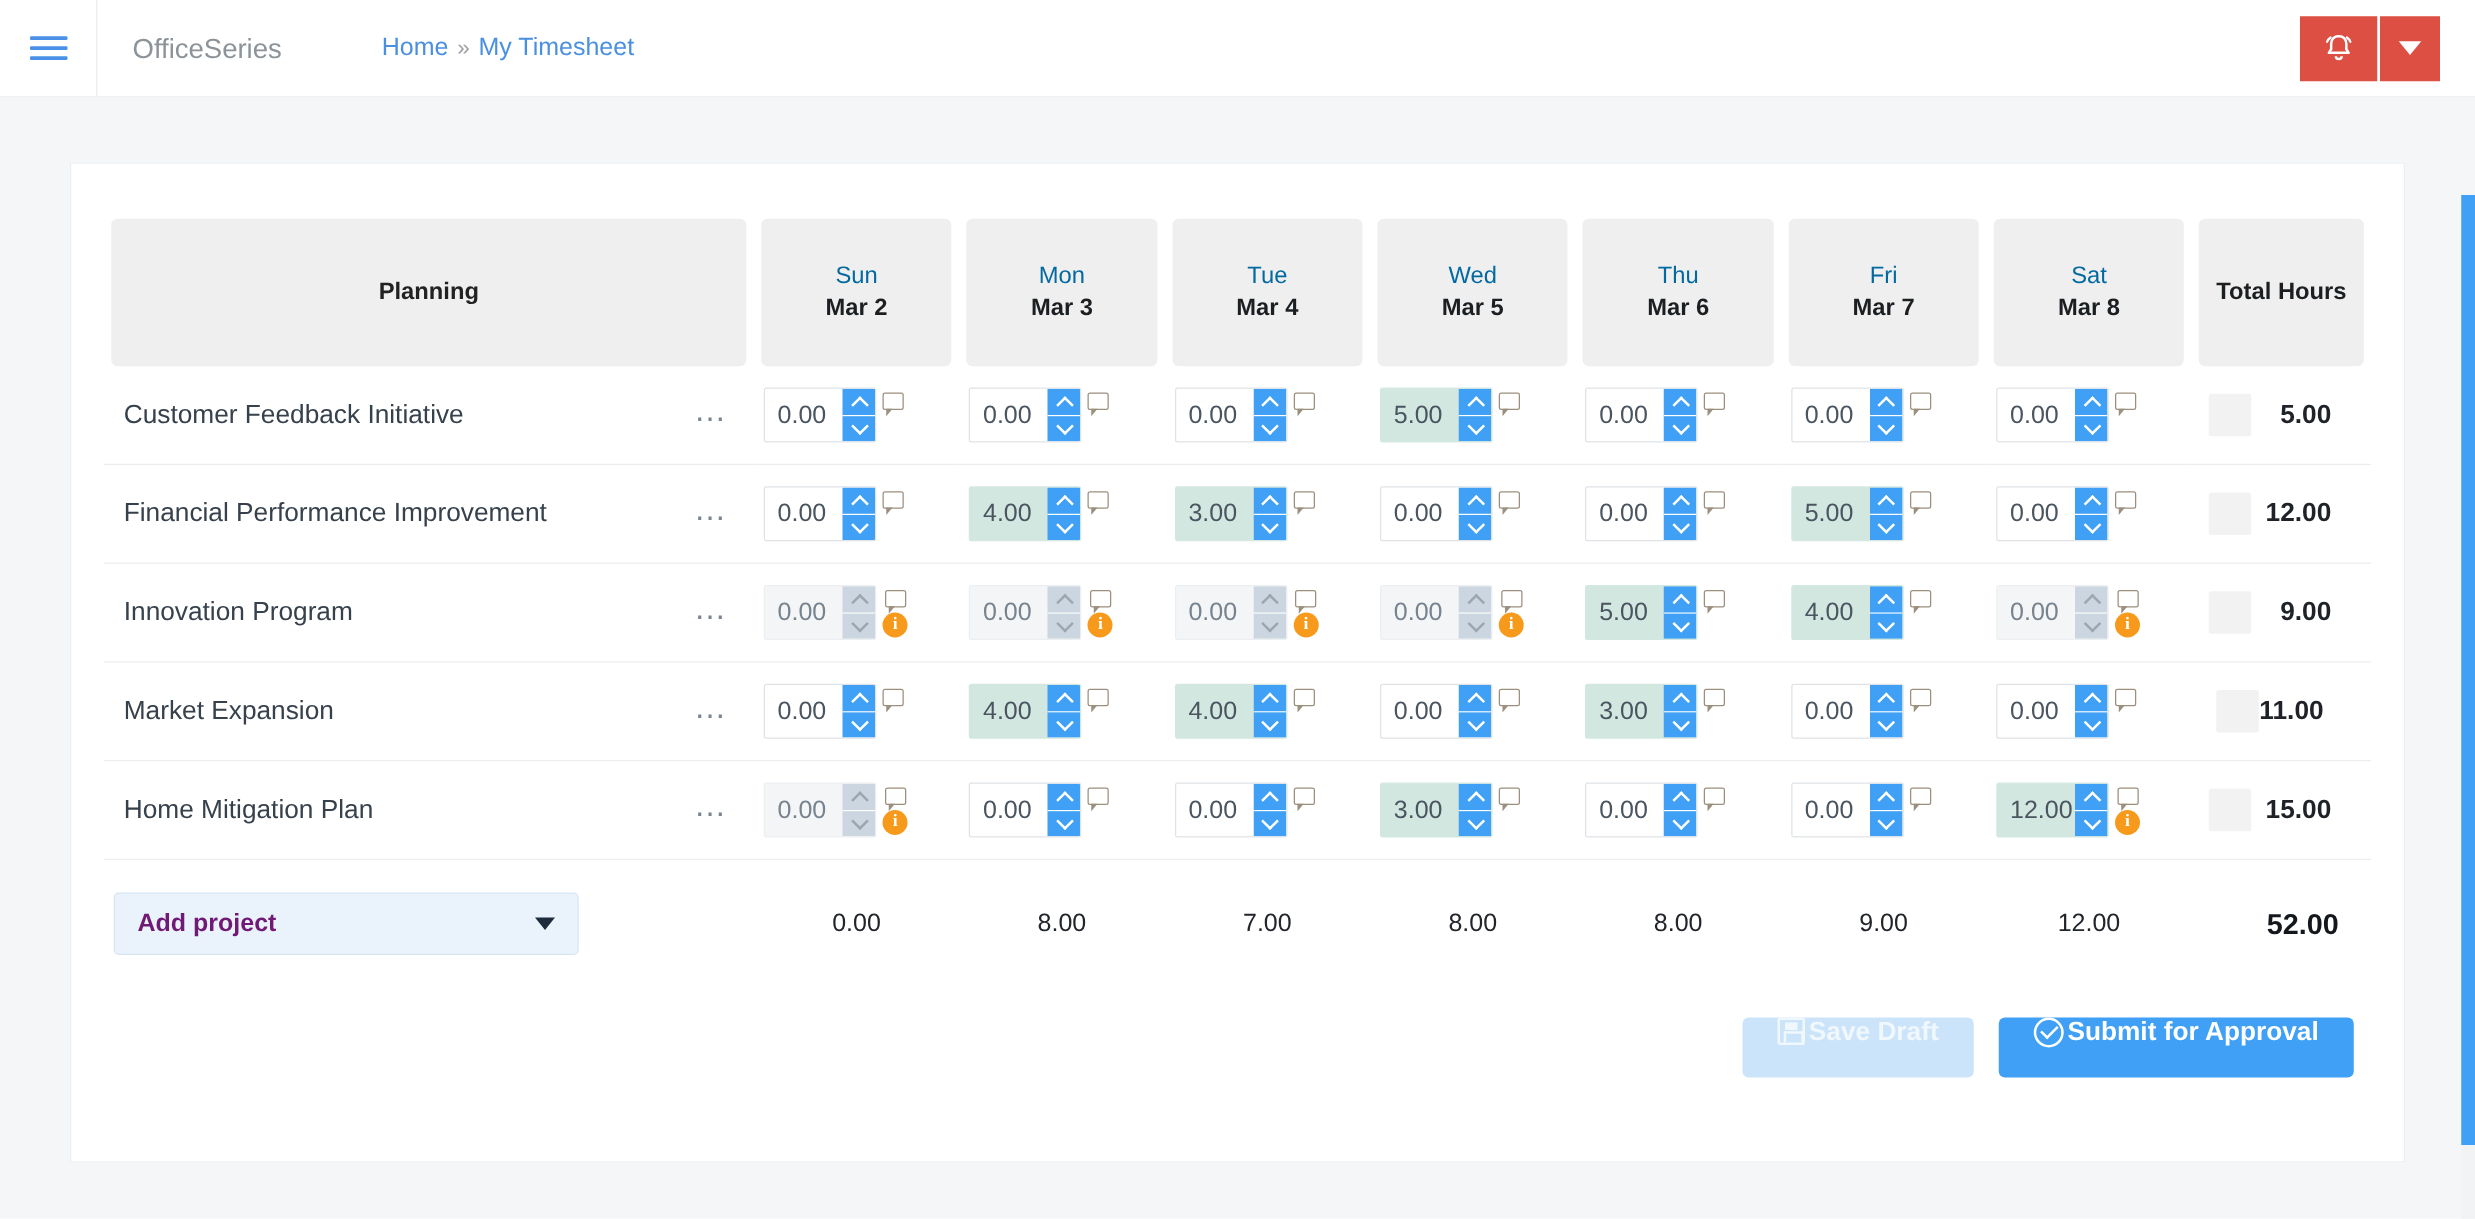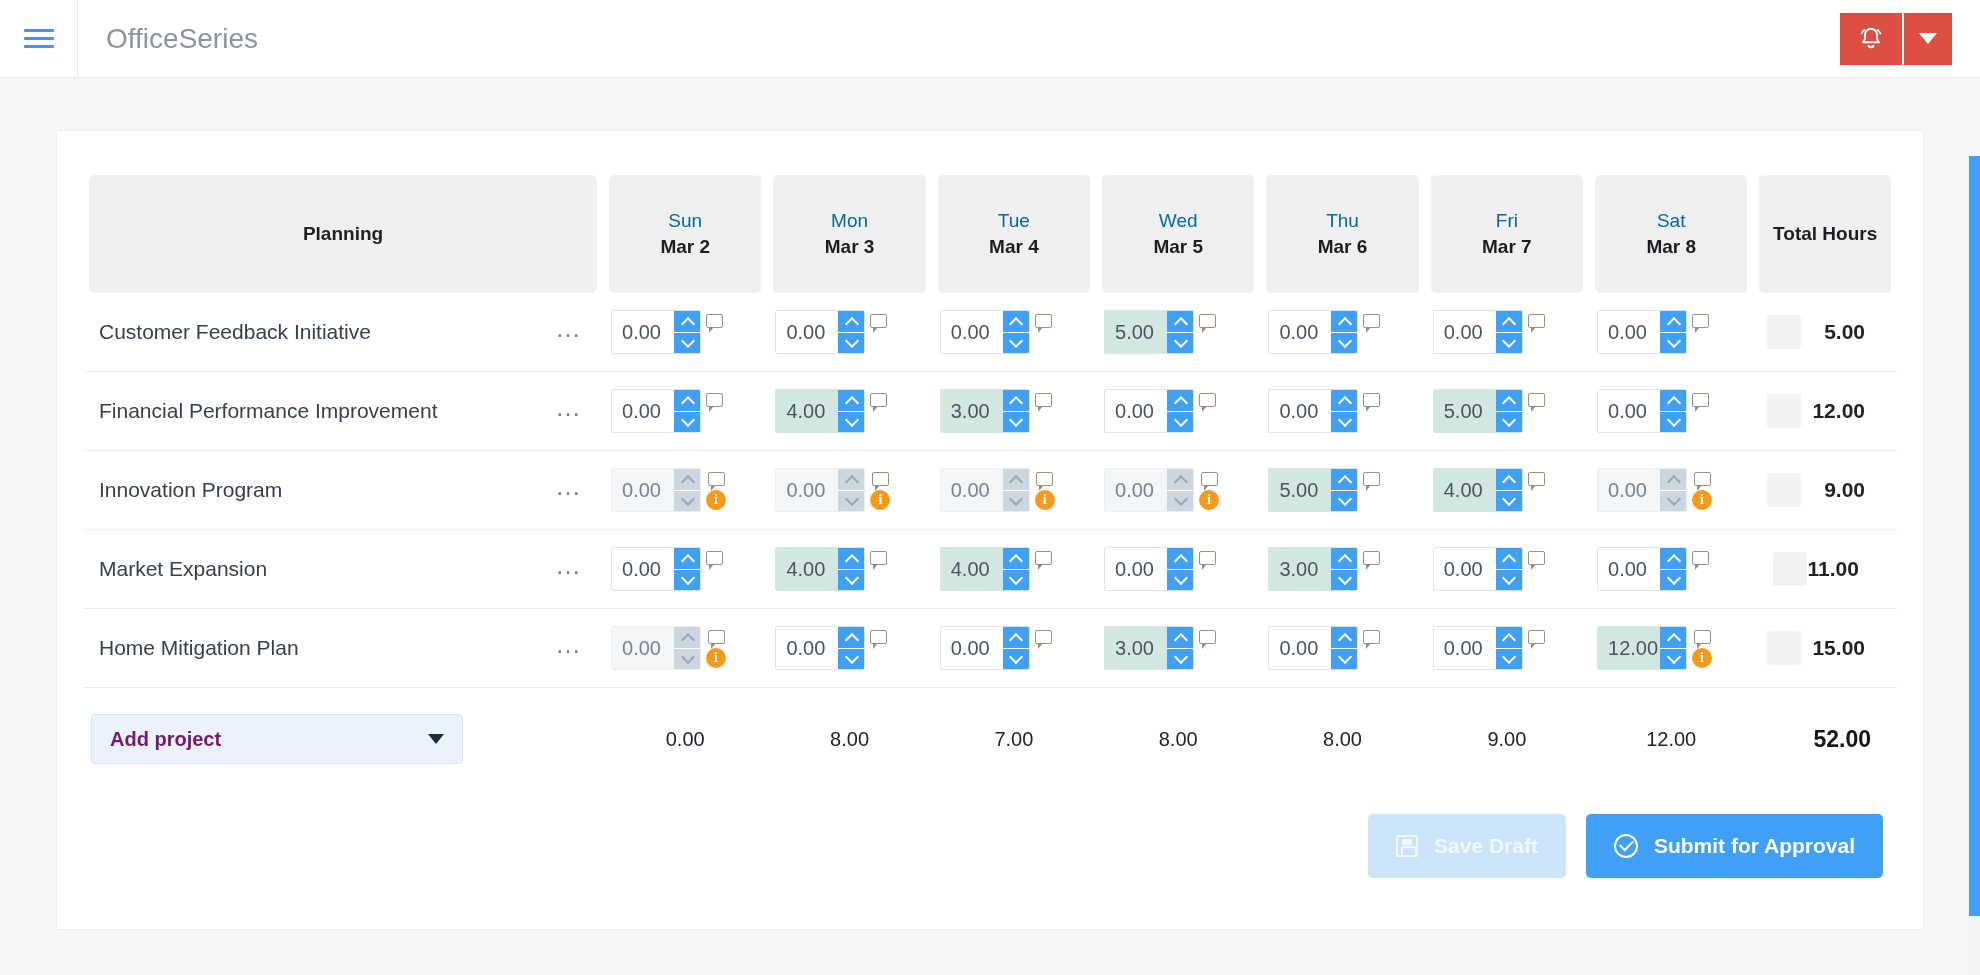--- a/index.html
+++ b/index.html
@@ -33,21 +33,21 @@
   .brand-wrap {
     display: flex; align-items: center; gap: 22px;
     padding-left: 28px;
   }
   .brand-title {
     font-size: 35px; font-weight: bold; color: #3d7fe8;
     letter-spacing: -0.3px;
     white-space: nowrap;
   }
   .brand-sub {
-    font-size: 28px; color: #8d9499; white-space: nowrap;
+    font-size: 22px; color: #8d9499; white-space: nowrap;
   }
   .breadcrumb {
     display: flex; align-items: center; gap: 7px;
     margin-left: 80px;
     font-size: 20px;
   }
   .breadcrumb a { color: #4a8fe0; text-decoration: none; cursor: pointer; }
   .breadcrumb .sep { color: #9aa0a6; font-size: 18px; }
   .topbar-right {
     margin-left: auto;
@@ -233,22 +233,22 @@
   }
   .daytotal { text-align: center; font-size: 20px; color: #22262b; }
   .grandtotal { text-align: right; padding-right: 26px; font-size: 23px; font-weight: bold; color: #14181c; }
 
   
   .actions {
     display: flex; justify-content: flex-end; align-items: center;
     gap: 20px; margin-top: 34px; padding-right: 14px;
   }
   .btn {
-    display: flex; align-items: center; gap: 16px;
-    height: 64px; padding: 0 28px;
+    display: flex; align-items: flex-start; gap: 3px;
+    height: 48px; padding: 0 28px;
     border-radius: 5px; cursor: pointer;
     font-size: 21px; font-weight: bold;
   }
   .btn.draft { background: #cbe4fa; color: #f0f7fd; }
   .btn.submit { background: #3fa0f5; color: #ffffff; }
   .floppy {
     width: 22px; height: 22px;
     border: 2px solid #f0f7fd; border-radius: 2px;
     position: relative;
   }
@@ -287,20 +287,25 @@
 <div class="topbar">
   <div class="hamburger">
     <div class="bars">
       <span></span>
         <span></span>
         <span></span>
     </div>
   </div>
   <div class="brand-wrap">
     <div class="brand-sub">OfficeSeries</div>
+  </div>
+  <div class="breadcrumb">
+    <a>Home</a>
+    <span class="sep">»</span>
+    <a>My Timesheet</a>
   </div>
   <div class="topbar-right">
     <div class="notif-group">
       <div class="notif-btn">
         <svg width="28" height="28" viewBox="0 0 24 24">
           <path d="M12 3.2c-3 0-5.2 2.4-5.2 5.4v3.6l-1.6 2.6h13.6l-1.6-2.6V8.6c0-3-2.2-5.4-5.2-5.4z" fill="none" stroke="#ffffff" stroke-width="1.7" stroke-linejoin="round"></path>
           <path d="M10 17.2c0 1.1.9 1.9 2 1.9s2-.8 2-1.9" fill="none" stroke="#ffffff" stroke-width="1.7"></path>
           <path d="M6.4 4.3C5.2 5.1 4.4 6.1 4 7.3" fill="none" stroke="#ffffff" stroke-width="1.5" stroke-linecap="round"></path>
           <path d="M17.6 4.3c1.2.8 2 1.8 2.4 3" fill="none" stroke="#ffffff" stroke-width="1.5" stroke-linecap="round"></path>
         </svg>

